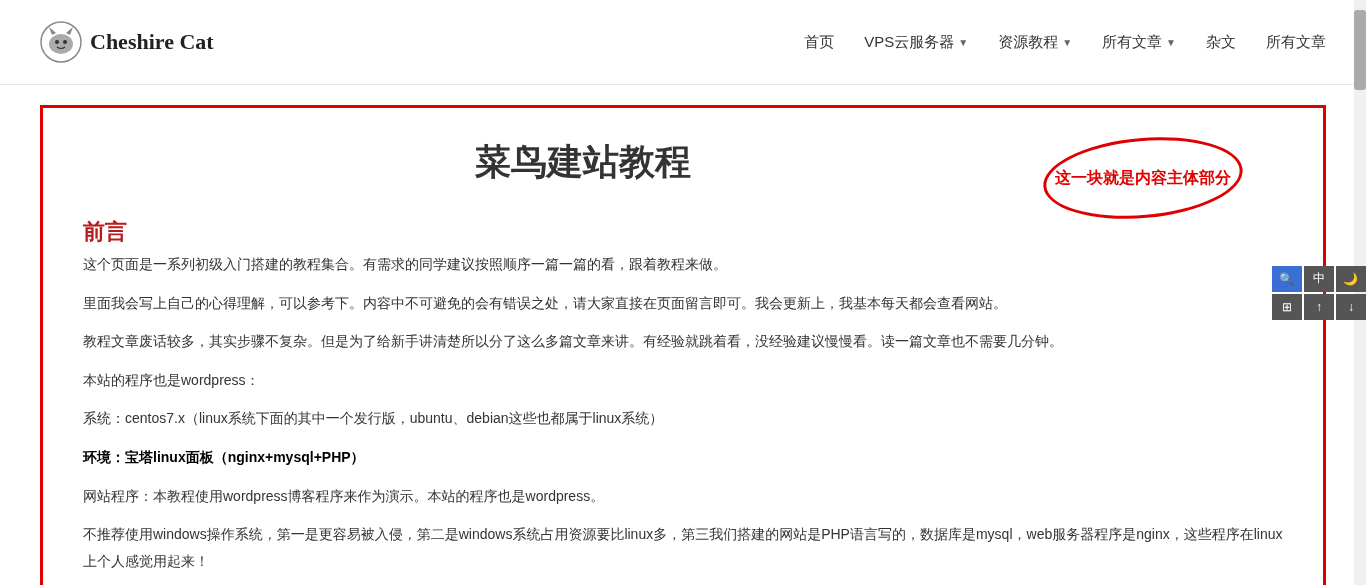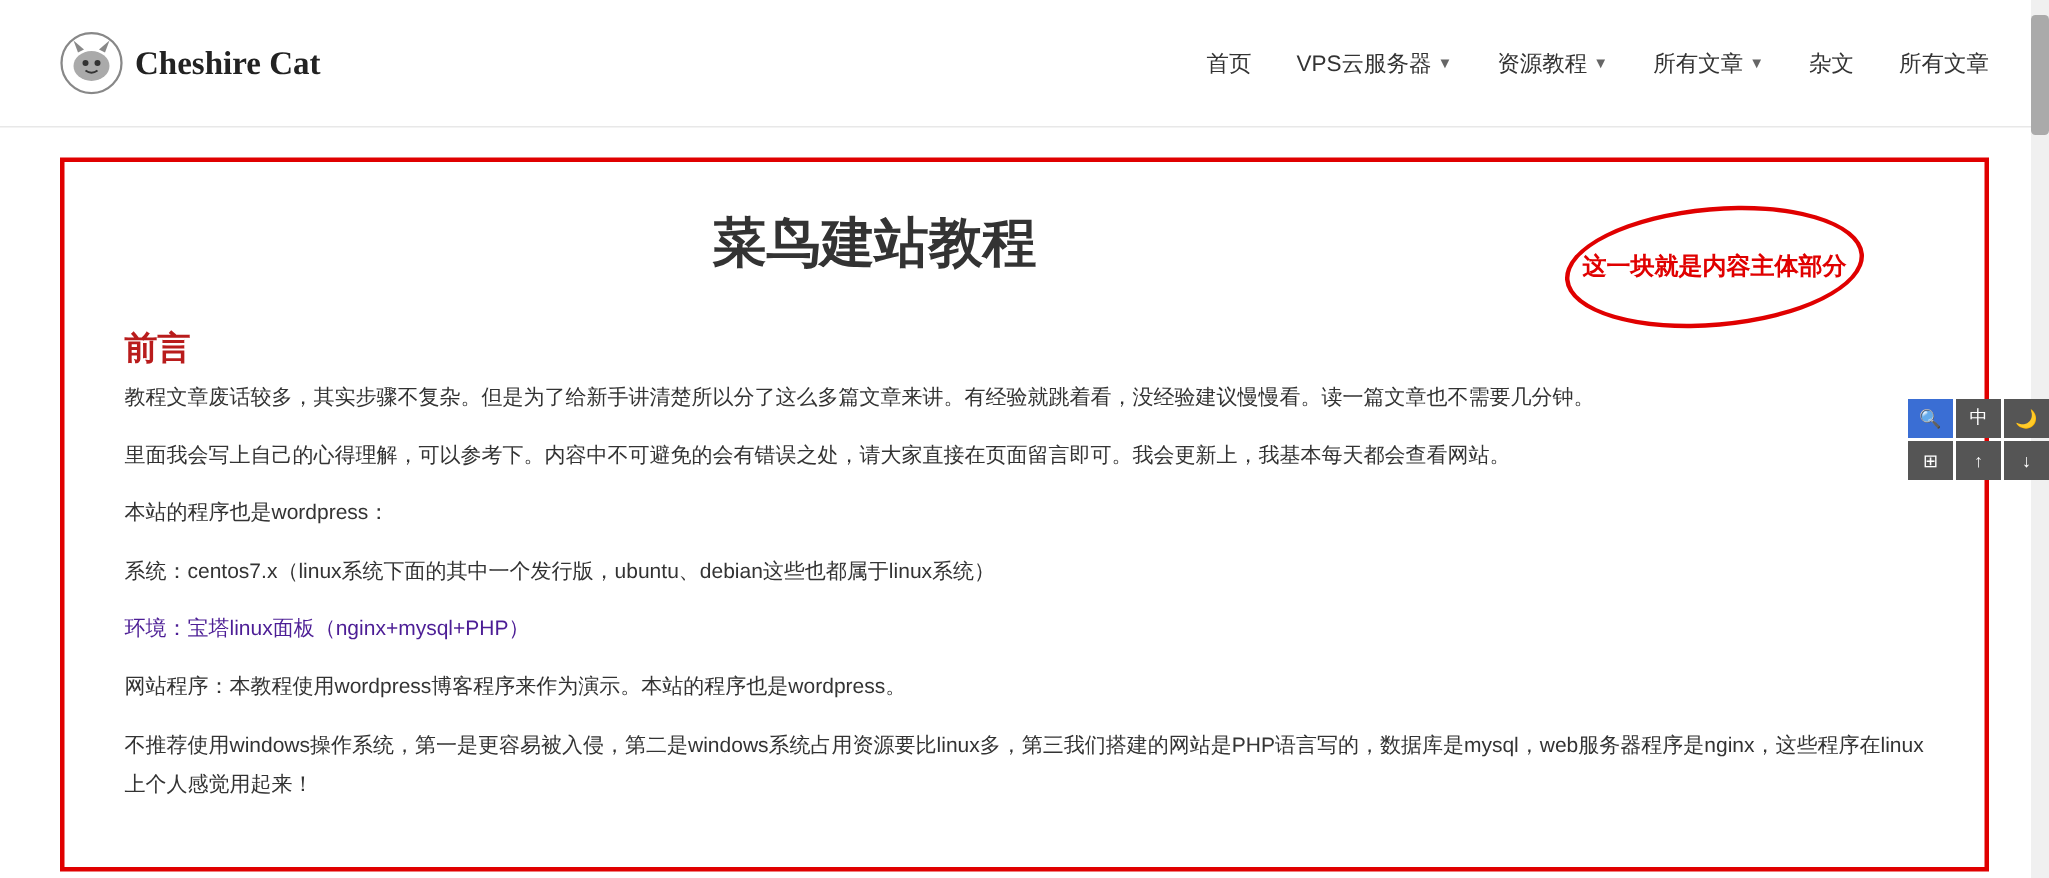--- a/index.html
+++ b/index.html
@@ -227,25 +227,26 @@
   <div class="content-wrapper">
 
     <div class="annotation-circle">
       <span class="annotation-text">这一块就是内容主体部分</span>
     </div>
 
     <h1 class="article-title">菜鸟建站教程</h1>
 
     <h2 class="section-heading">前言</h2>
 
+    <p class="paragraph">这个页面是一系列初级入门搭建的教程集合。有需求的同学建议按照顺序一篇一篇的看，跟着教程来做。</p>
+    <p class="paragraph">里面我会写上自己的心得理解，可以参考下。内容中不可避免的会有错误之处，请大家直接在页面留言即可。我会更新上，我基本每天都会查看网站。</p>
     <p class="paragraph">教程文章废话较多，其实步骤不复杂。但是为了给新手讲清楚所以分了这么多篇文章来讲。有经验就跳着看，没经验建议慢慢看。读一篇文章也不需要几分钟。</p>
-    <p class="paragraph">里面我会写上自己的心得理解，可以参考下。内容中不可避免的会有错误之处，请大家直接在页面留言即可。我会更新上，我基本每天都会查看网站。</p>
     <p class="paragraph">本站的程序也是wordpress：</p>
     <p class="paragraph">系统：centos7.x（linux系统下面的其中一个发行版，ubuntu、debian这些也都属于linux系统）</p>
-    <p class="paragraph" style="color:#4c1d95;">环境：宝塔linux面板（nginx+mysql+PHP）</p>
+    <p class="paragraph" style="color:#000000;font-weight:bold;">环境：宝塔linux面板（nginx+mysql+PHP）</p>
     <p class="paragraph">网站程序：本教程使用wordpress博客程序来作为演示。本站的程序也是wordpress。</p>
     <p class="paragraph">不推荐使用windows操作系统，第一是更容易被入侵，第二是windows系统占用资源要比linux多，第三我们搭建的网站是PHP语言写的，数据库是mysql，web服务器程序是nginx，这些程序在linux上个人感觉用起来！</p>
   </div>
 </main>
 
 <div class="right-toolbar">
   <div class="toolbar-row">
     <div class="toolbar-btn active">🔍</div>
     <div class="toolbar-btn">中</div>
     <div class="toolbar-btn">🌙</div>

